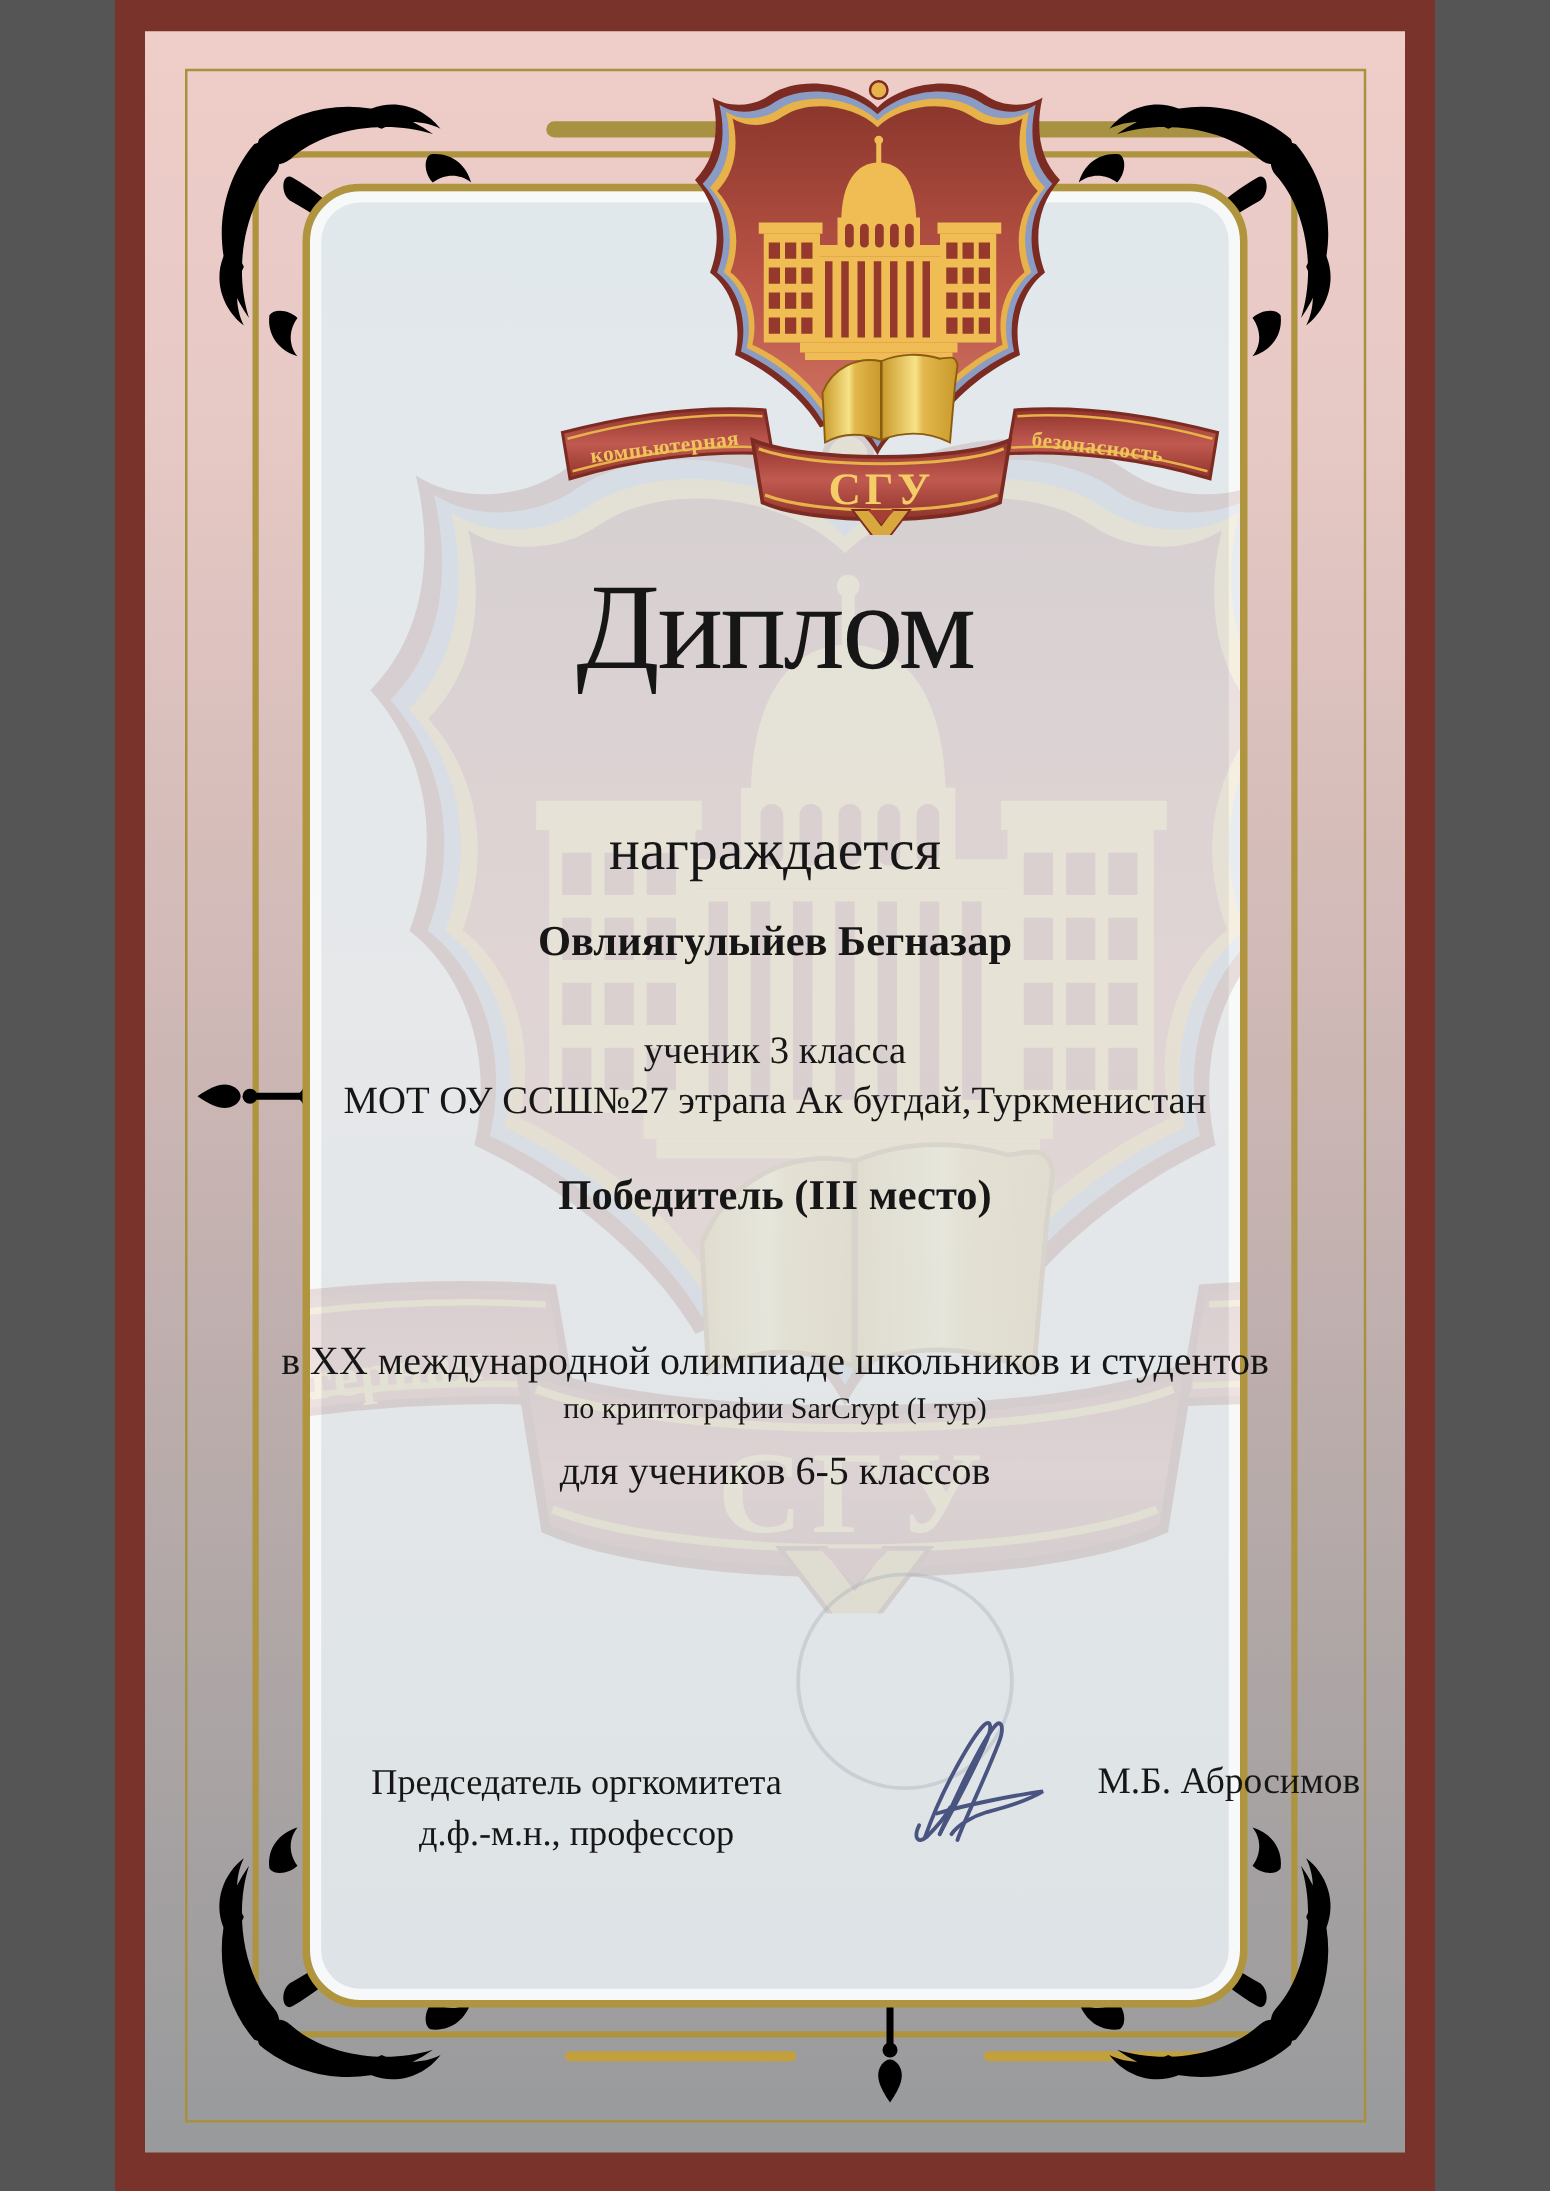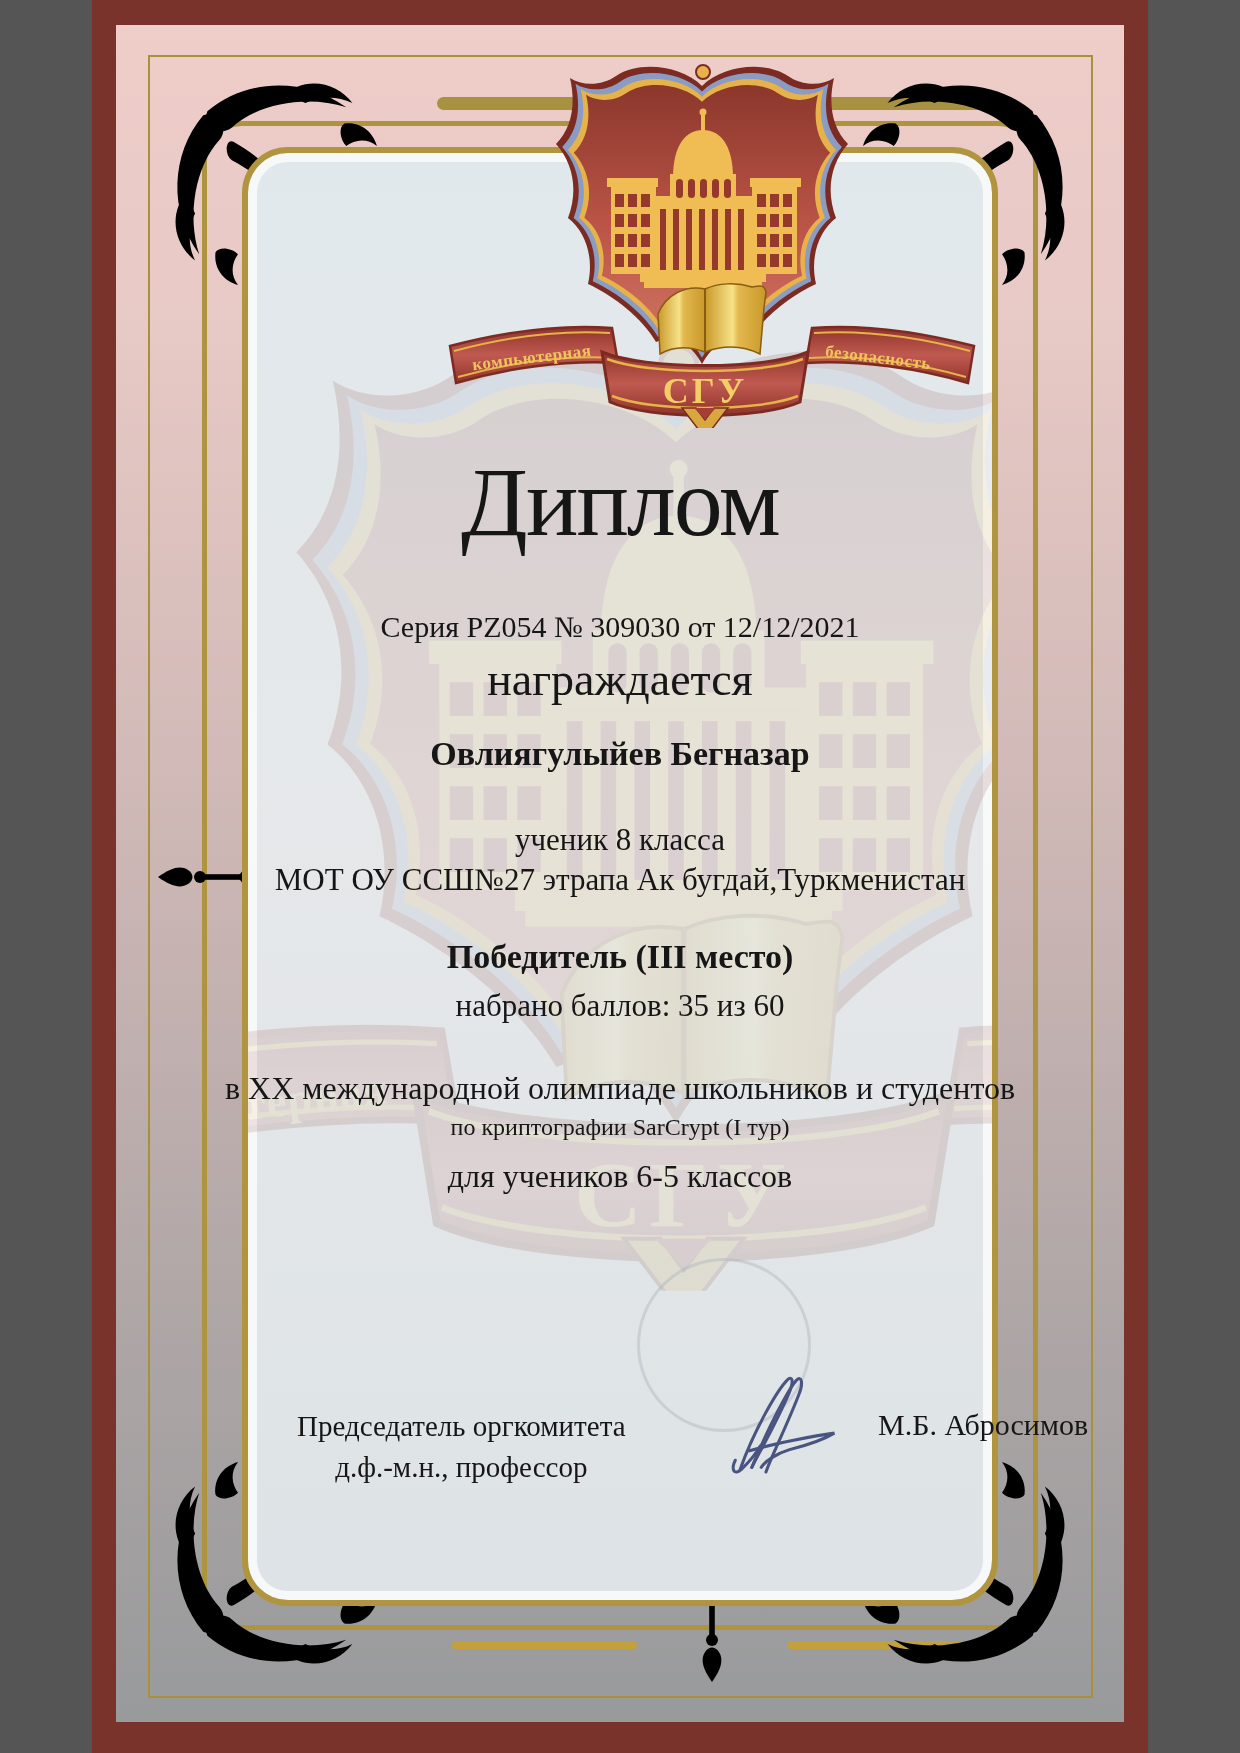--- a/index.html
+++ b/index.html
@@ -238,27 +238,25 @@
         <use href="#emblem-full"></use>
       </svg>
   </div>
 
   <svg class="emblem-main" viewBox="0 0 536 372">
       <use href="#emblem-full"></use>
     </svg>
 
   <div class="content">
     <div class="row title">Диплом</div>
-    <div class="row serial">Серия PZ054 № 309030 от 12/12/2021</div>
     <div class="row name">Овлиягулыйев Бегназар</div>
     <div class="row award">награждается</div>
-    <div class="row desc1">ученик 8 класса</div>
+    <div class="row desc1">ученик 3 класса</div>
     <div class="row desc2">МОТ ОУ ССШ№27 этрапа Ак бугдай,Туркменистан</div>
     <div class="row result">Победитель (III место)</div>
-    <div class="row score">набрано баллов: 35 из 60</div>
     <div class="row ev1">в XX международной олимпиаде школьников и студентов</div>
     <div class="row ev2">по криптографии SarCrypt (I тур)</div>
     <div class="row ev3">для учеников 6-5 классов</div>
 
     <div class="seal"></div>
 
     <div class="role">
       <div>Председатель оргкомитета</div>
       <div>д.ф.-м.н., профессор</div>
     </div>

